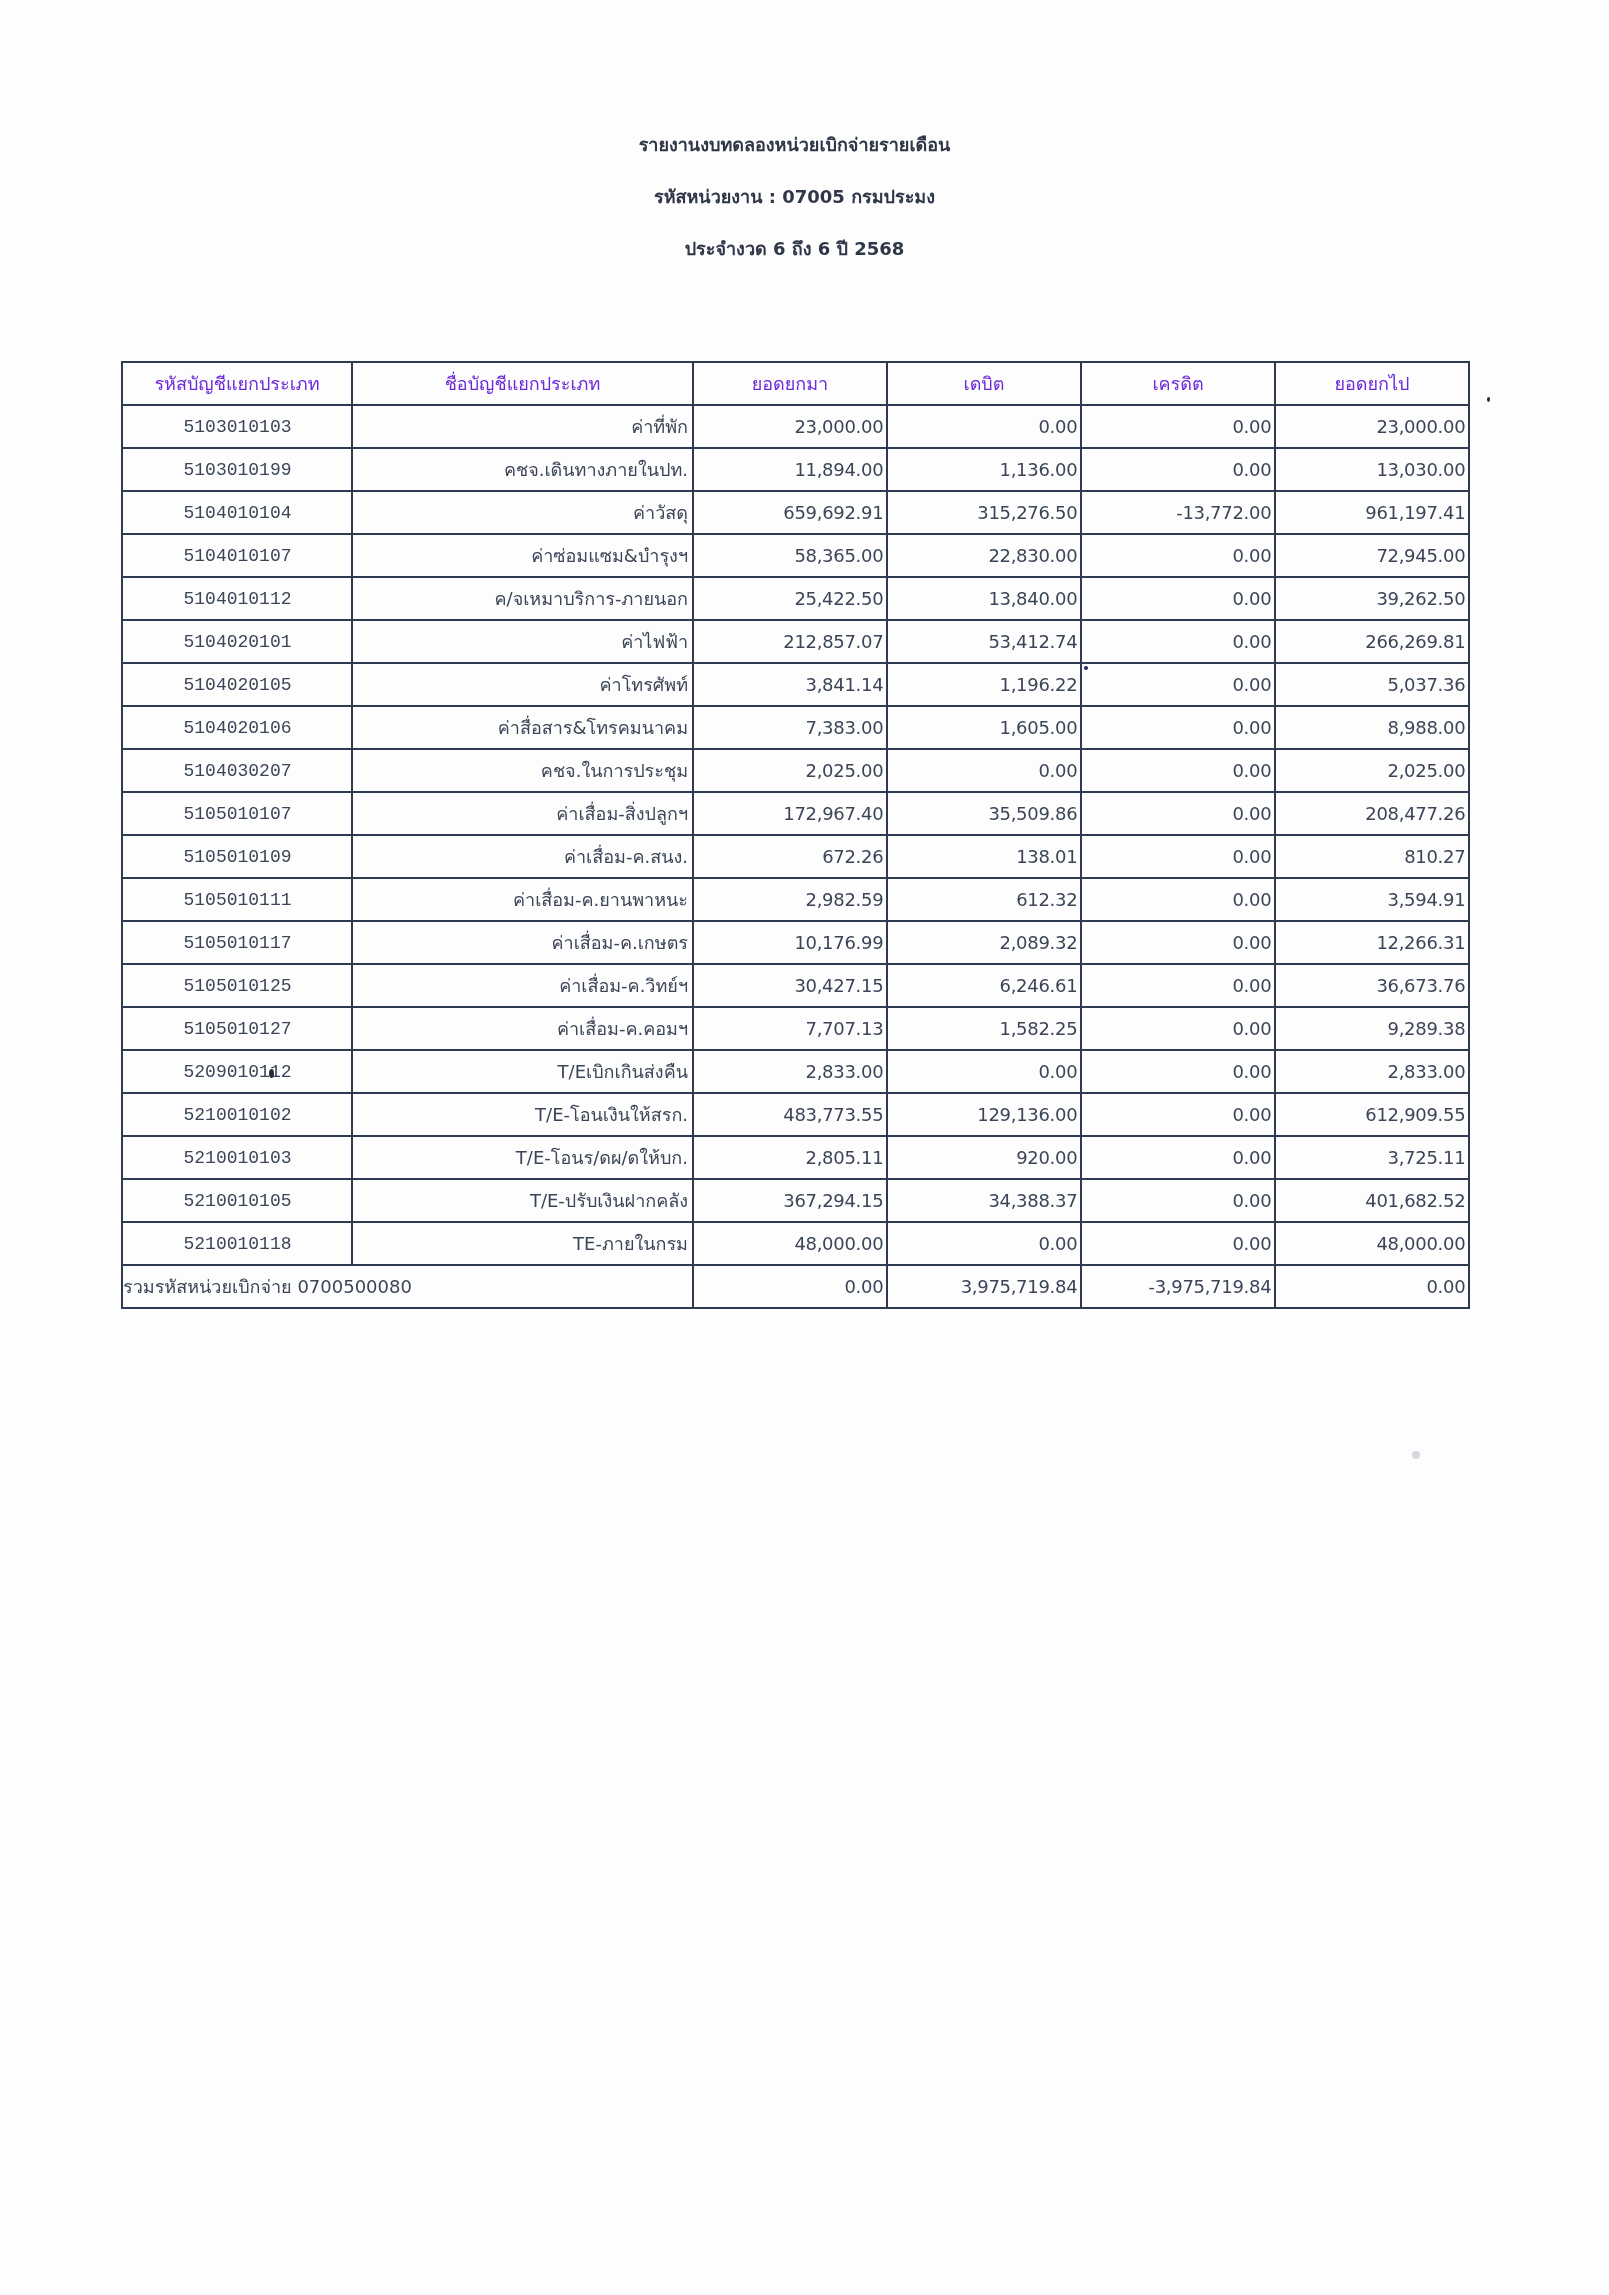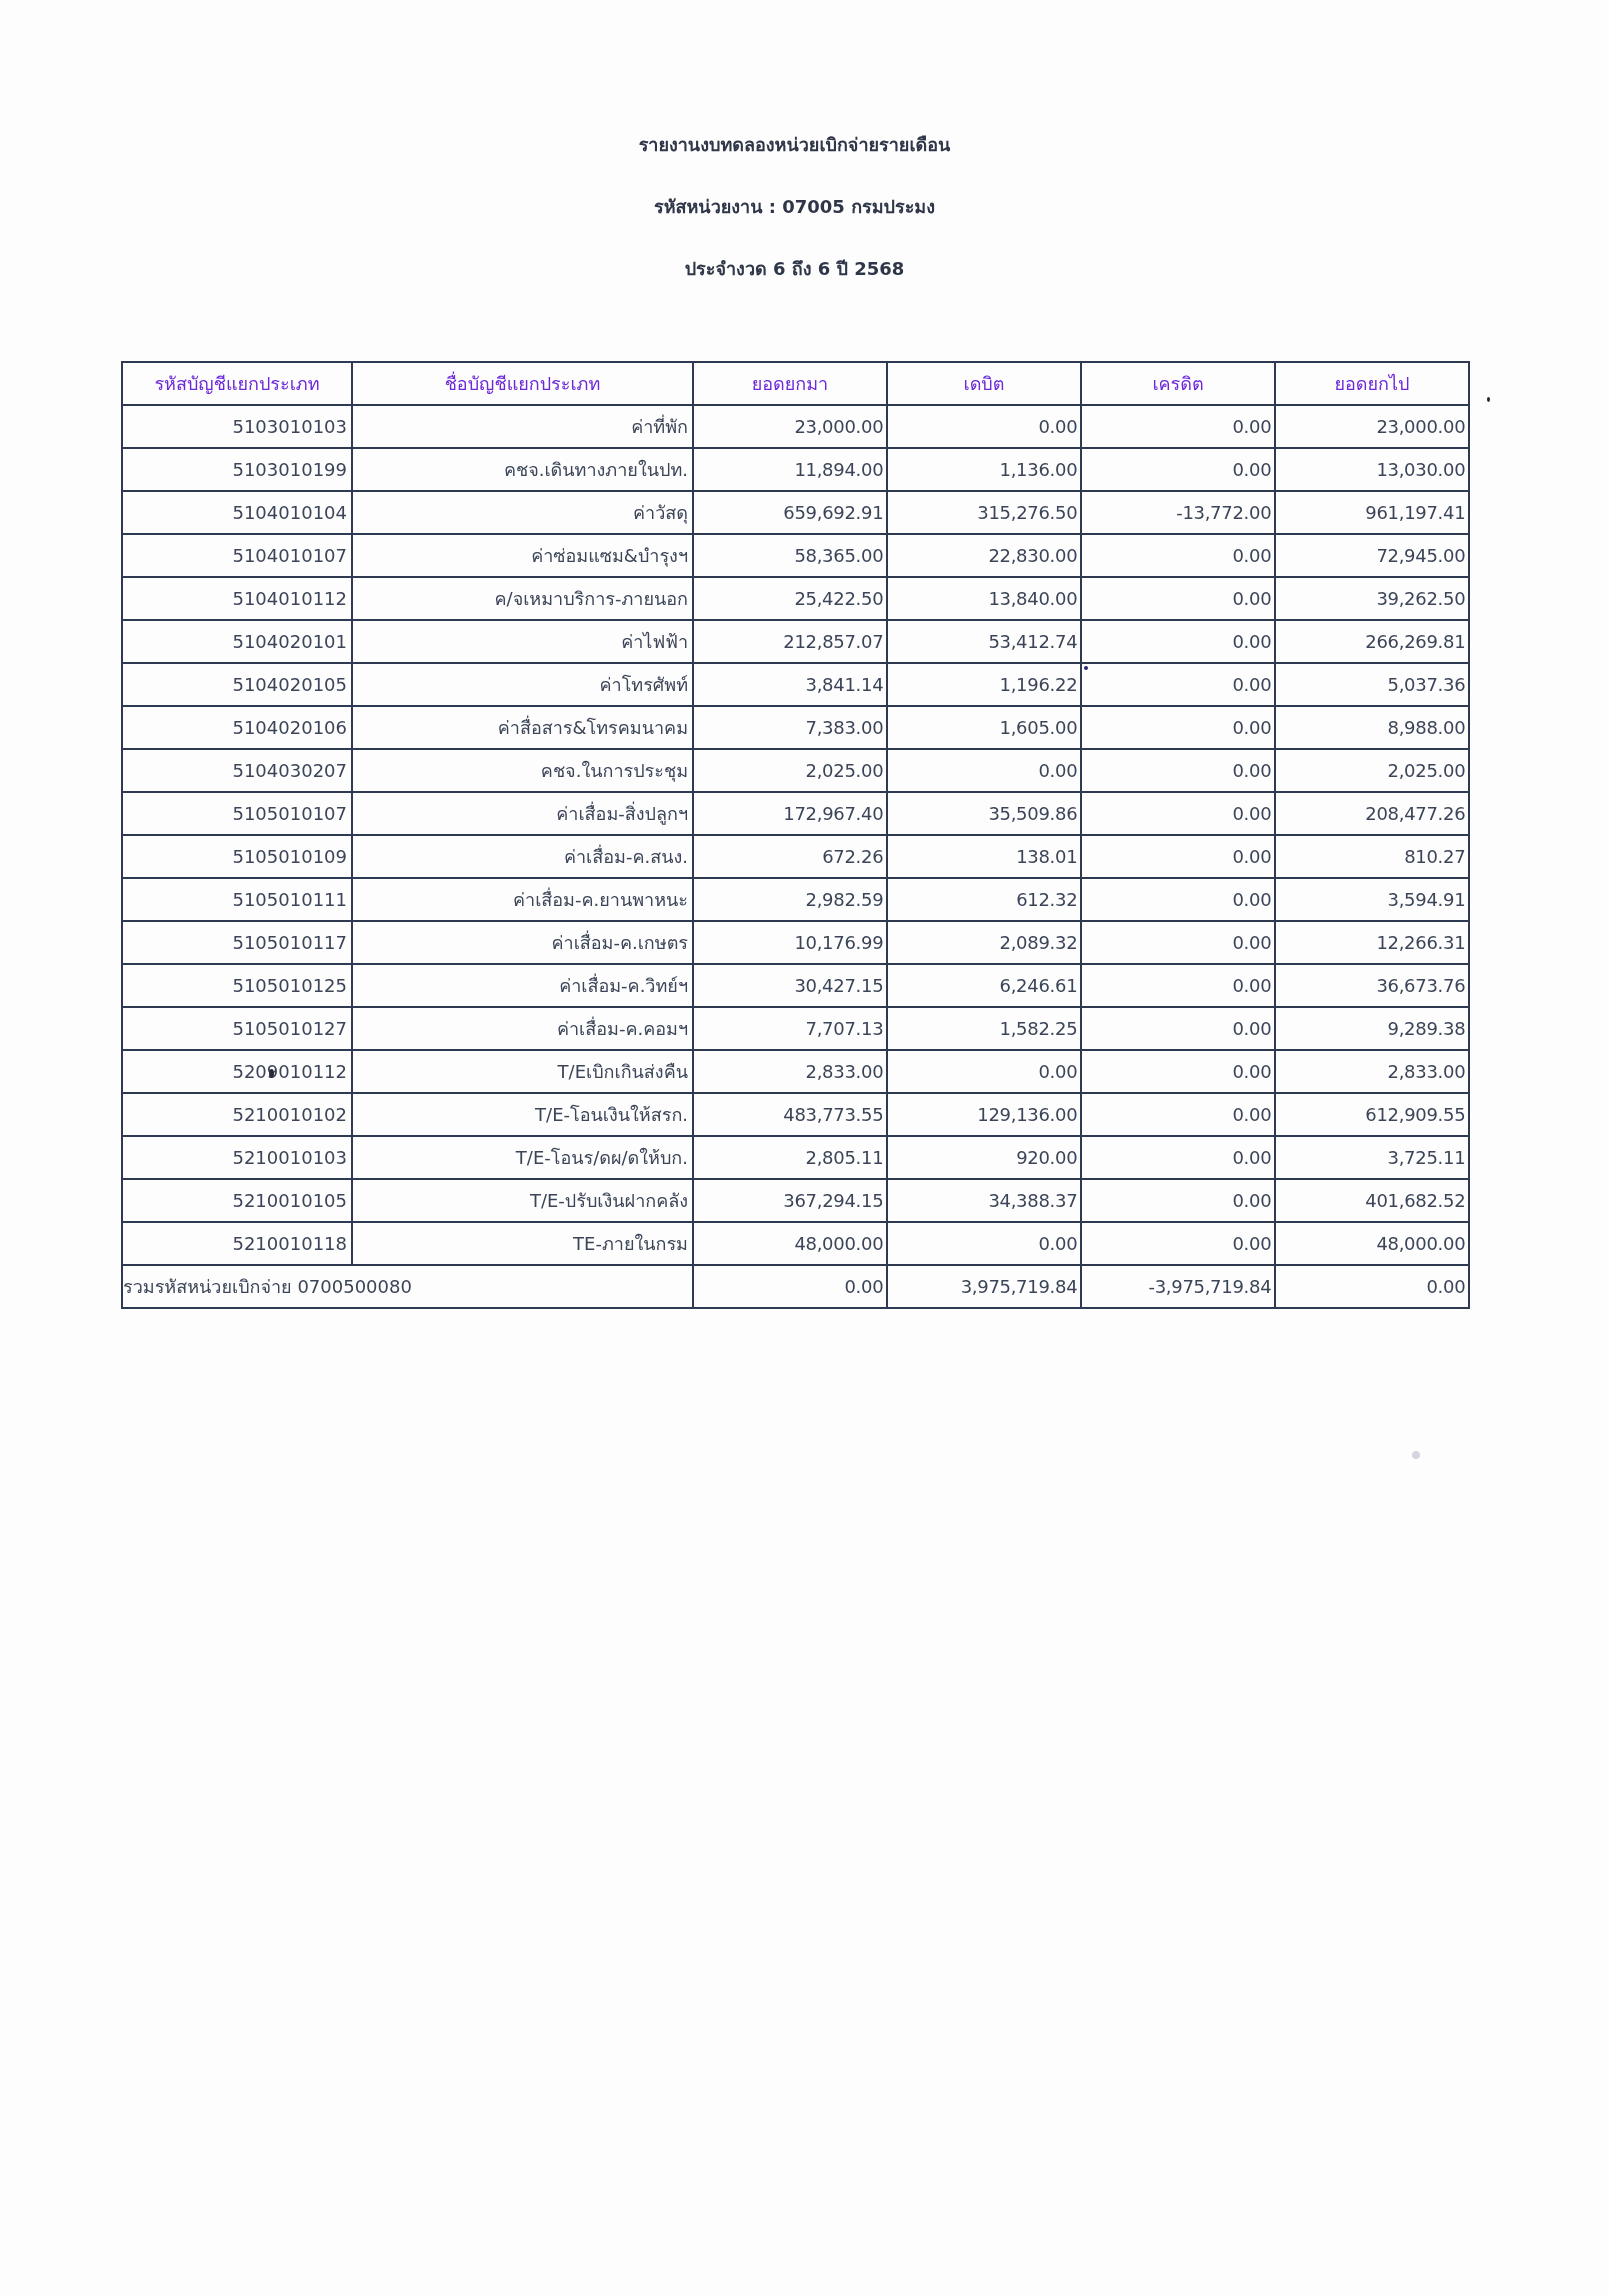--- a/index.html
+++ b/index.html
@@ -31,21 +31,21 @@
       color: #2e3648;
     }
     .title-line {
       font-weight: bold;
       font-size: 18px;
       line-height: 18px;
       height: 18px;
       white-space: nowrap;
       margin: 0;
     }
-    .title-line + .title-line { margin-top: 44px; }
+    .title-line + .title-line { margin-top: 34px; }
 
     table.report {
       position: absolute;
       left: 105px;
       top: 361px;
       width: 1349px;
       border-collapse: collapse;
       table-layout: fixed;
       border: 2.7px solid #2d3a52;
     }
@@ -60,21 +60,21 @@
       font-size: 18px;
       font-weight: normal;
       white-space: nowrap;
       overflow: hidden;
       color: #3b4557;
     }
     table.report th {
       text-align: center;
       color: #6d28d9;
     }
-    table.report td.code { text-align: right; padding-left: 5px; }
+    table.report td.code { text-align: center; padding-left: 5px; font-family: Liberation Mono, monospace; }
     table.report td.name { text-align: right; padding-left: 2.7px; }
     table.report td.num  { text-align: right; padding-right: 2.7px; letter-spacing: -0.3px; }
     table.report tr.total td.label { text-align: left; padding-left: 0; }
 
     .speck {
       position: absolute;
       background: #2a2a3a;
       border-radius: 50%;
     }
   </style>

